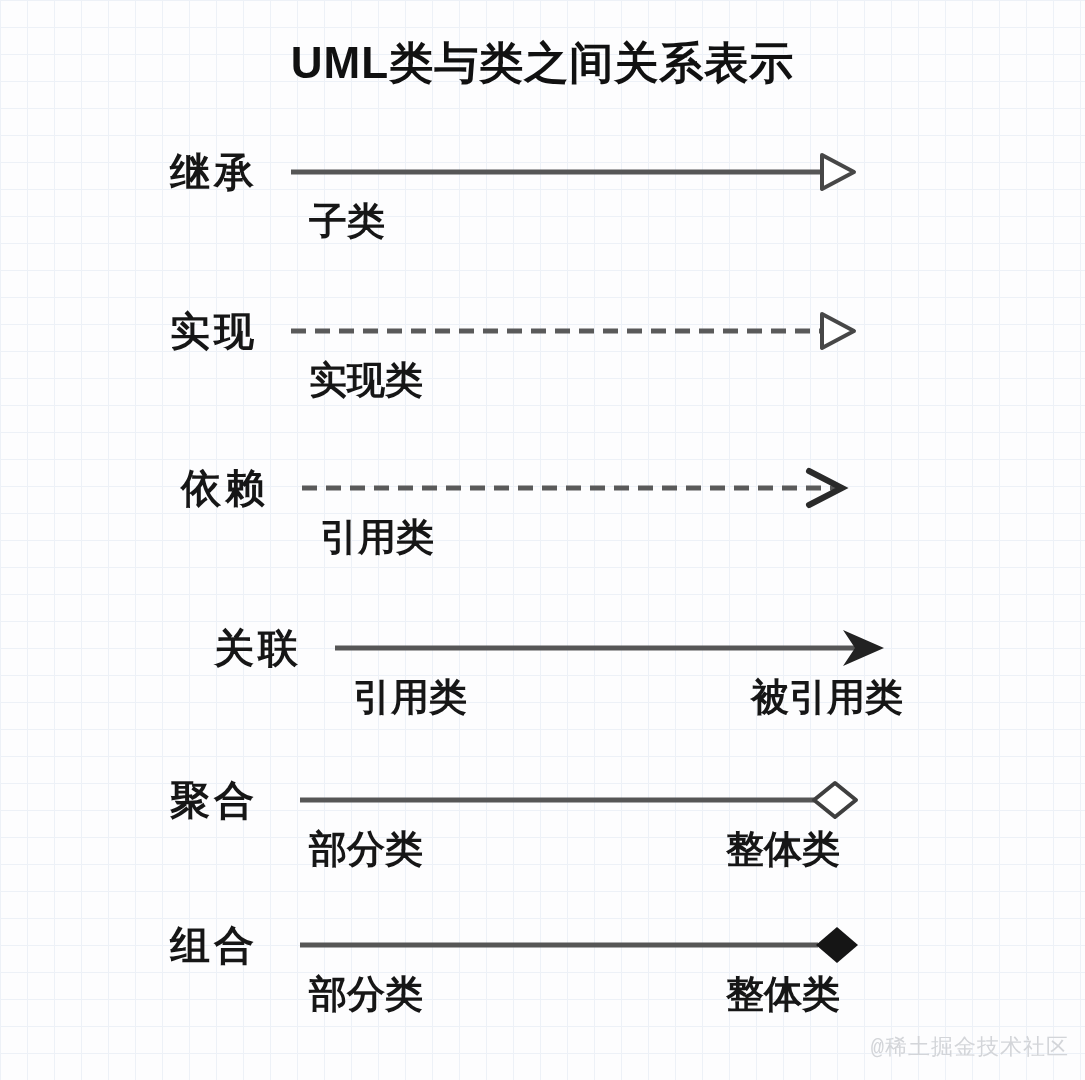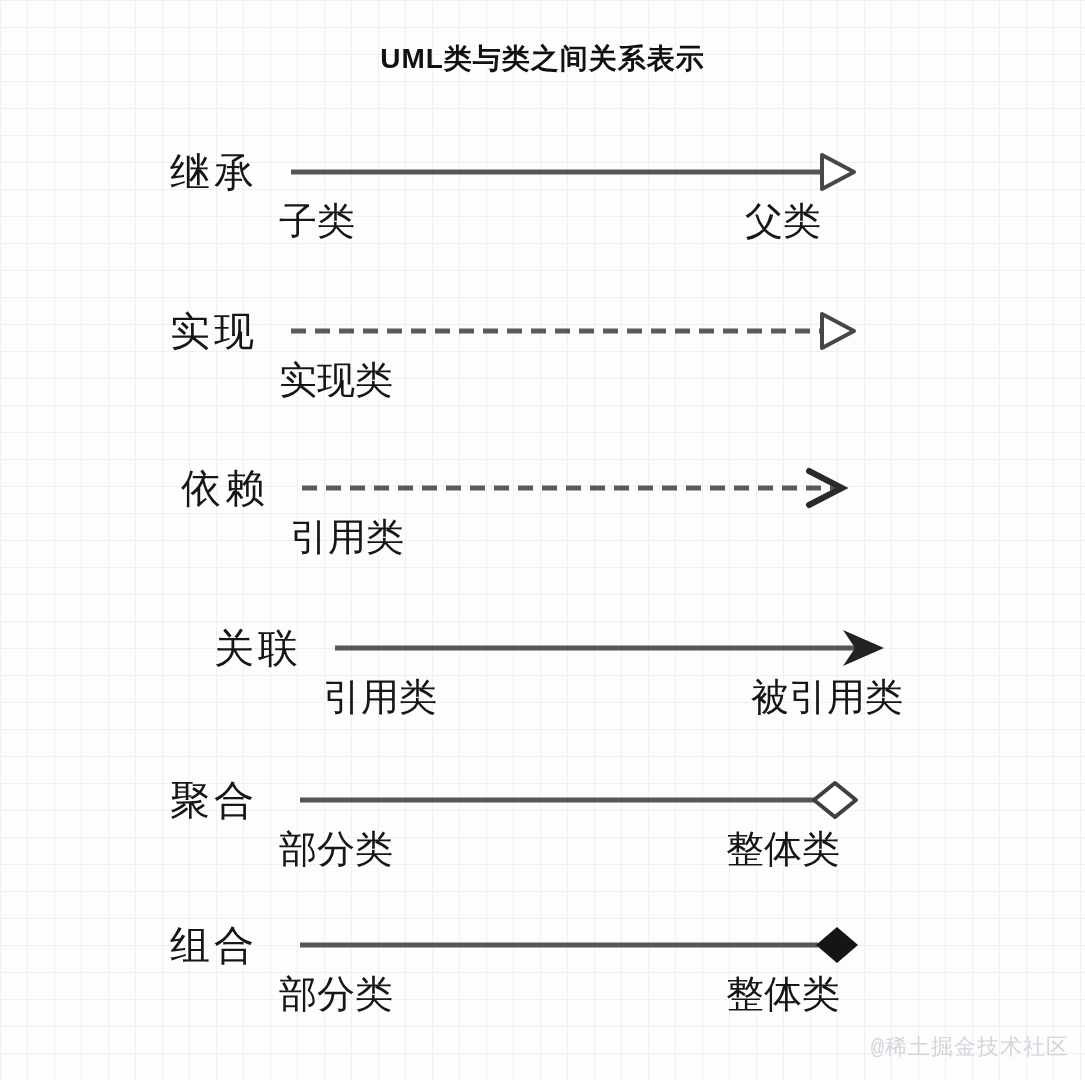--- a/index.html
+++ b/index.html
@@ -15,34 +15,35 @@
     overflow: hidden;
     background-color: #fdfdfe;
     background-image:
       linear-gradient(#edf1f7 1px, transparent 1px),
       linear-gradient(90deg, #edf1f7 1px, transparent 1px);
     background-size: 27px 27px;
     color: #141414;
   }
   .title {
     position: absolute;
-    top: 40px;
+    top: 34px;
     left: 0;
     width: 100%;
     text-align: center;
-    font-size: 28px;
+    font-size: 44px;
     font-weight: bold;
     letter-spacing: 1px;
     color: #111111;
   }
   .row {
     position: absolute;
     left: 0;
     width: 100%;
     height: 115px;
+    font-weight: bold;
   }
   .row-inheritance  { top: 142px; }
   .row-realization  { top: 301px; }
   .row-dependency   { top: 458px; margin-left: 11px; }
   .row-association  { top: 618px; margin-left: 44px; }
   .row-aggregation  { top: 770px; }
   .row-composition  { top: 915px; }
   .rel-label {
     position: absolute;
     left: 170px;
@@ -55,21 +56,21 @@
   }
   .arrow-svg {
     position: absolute;
     left: 288px;
     top: 0;
     width: 580px;
     height: 60px;
   }
   .from-label {
     position: absolute;
-    left: 279px;
+    left: 309px;
     top: 57px;
     font-size: 38px;
     line-height: 44px;
     color: #161616;
     white-space: nowrap;
   }
   .to-label {
     position: absolute;
     left: 688px;
     width: 190px;
@@ -97,21 +98,20 @@
 
   <div class="title">UML类与类之间关系表示</div>
 
   <div class="row row-inheritance">
     <div class="rel-label">继承</div>
     <svg class="arrow-svg" viewBox="0 0 580 60" aria-hidden="true">
       <line x1="3" y1="30" x2="533" y2="30" stroke="#565656" stroke-width="5"></line>
       <polygon points="534,13 566,30 534,47" fill="#ffffff" stroke="#474747" stroke-width="4" stroke-linejoin="round"></polygon>
     </svg>
     <div class="from-label">子类</div>
-    <div class="to-label">父类</div>
   </div>
 
   <div class="row row-realization">
     <div class="rel-label">实现</div>
     <svg class="arrow-svg" viewBox="0 0 580 60" aria-hidden="true">
       <line x1="3" y1="30" x2="533" y2="30" stroke="#5a5a5a" stroke-width="5" stroke-dasharray="15 9"></line>
       <polygon points="534,13 566,30 534,47" fill="#ffffff" stroke="#474747" stroke-width="4" stroke-linejoin="round"></polygon>
     </svg>
     <div class="from-label">实现类</div>
   </div>

